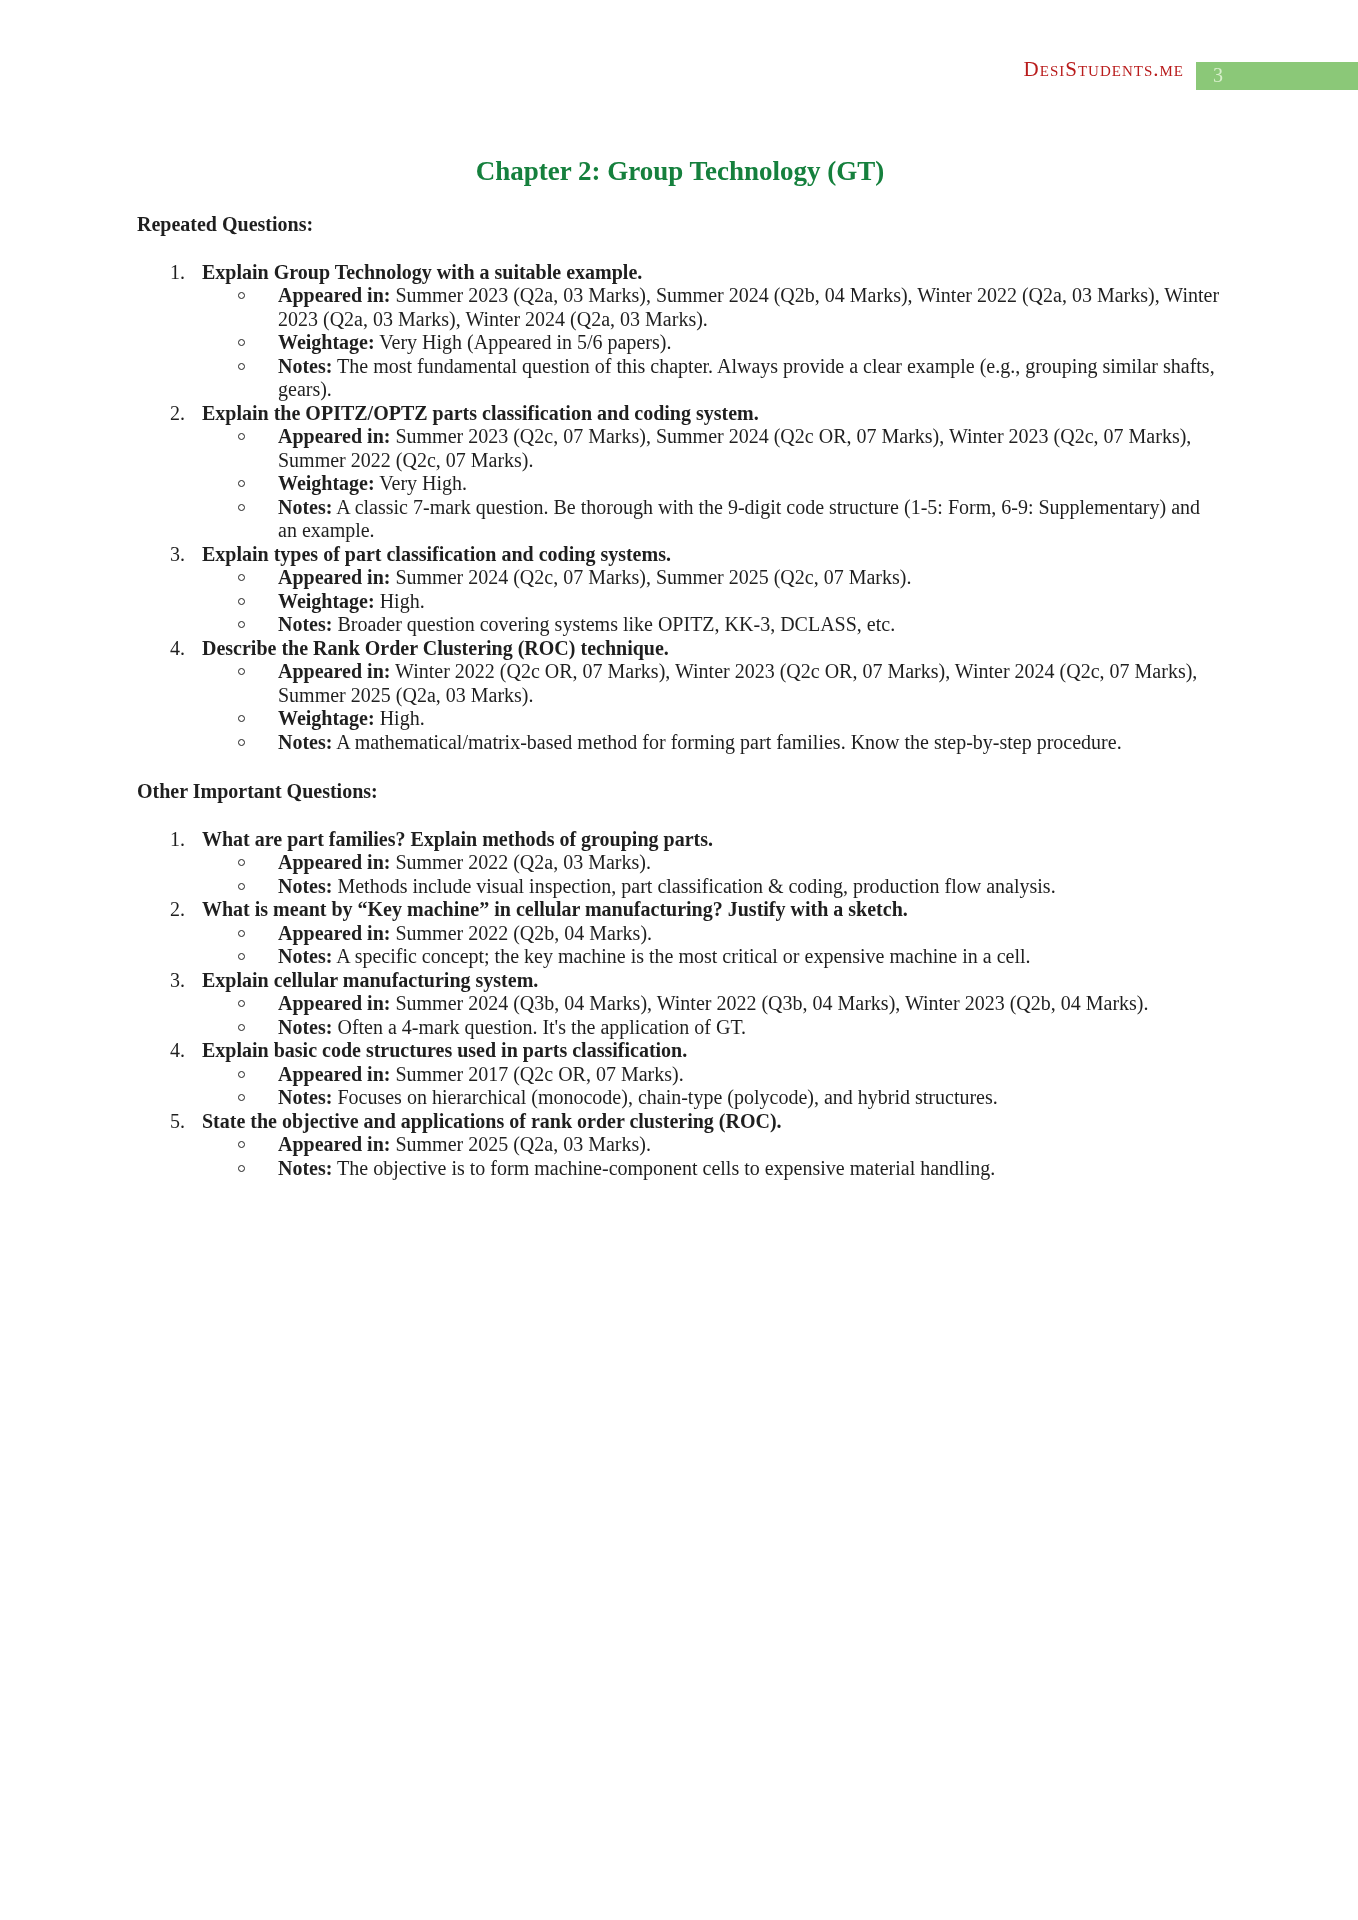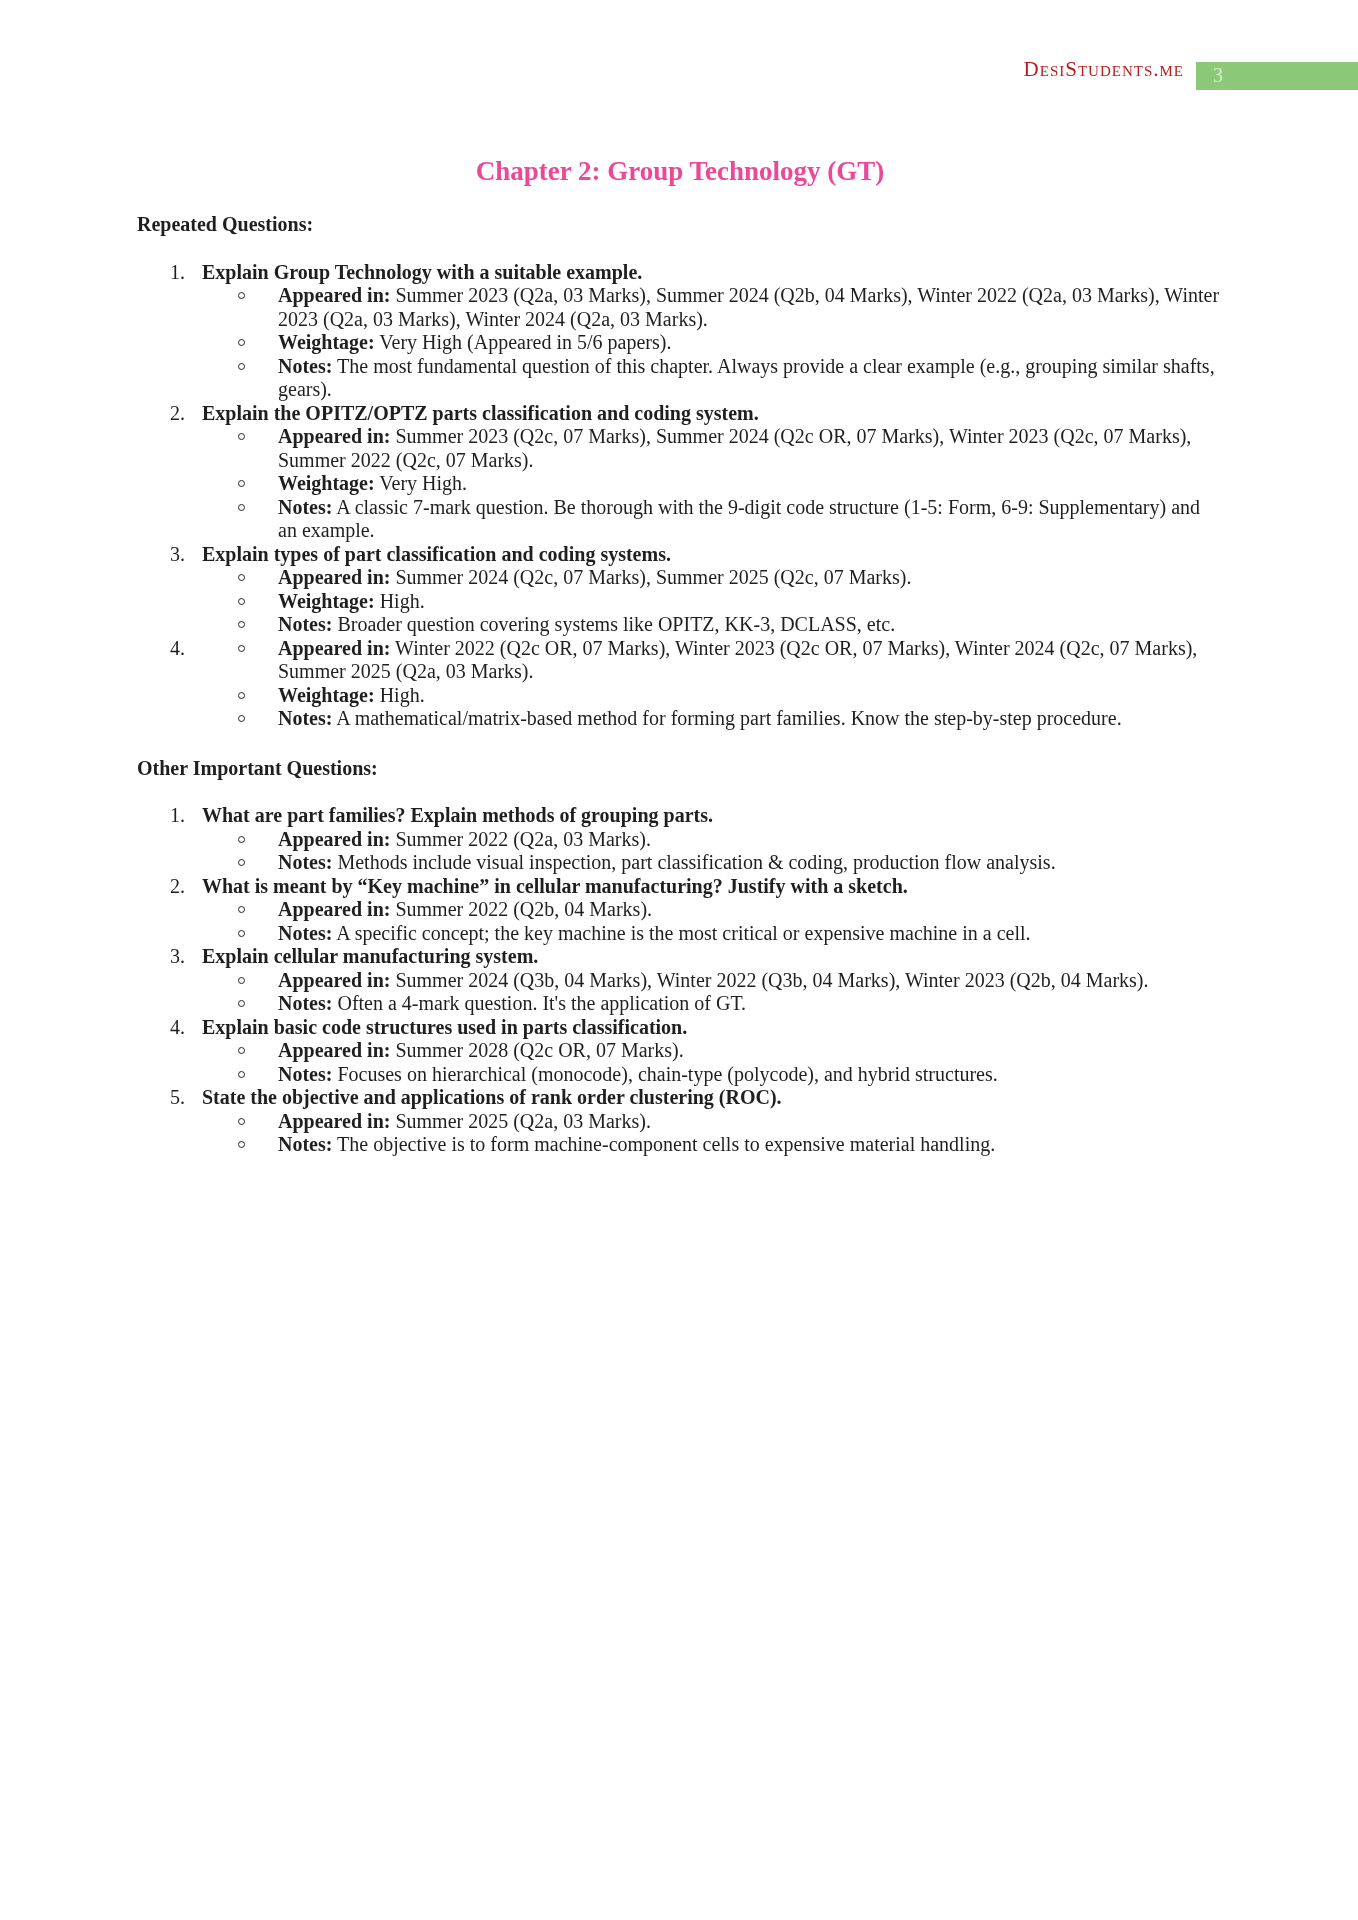--- a/index.html
+++ b/index.html
@@ -49,21 +49,21 @@
     top: 156px;
     left: 137px;
     width: 1086px;
   }
   .doc-title {
     margin: 0 0 27px 0;
     text-align: center;
     font-size: 27px;
     line-height: 30px;
     font-weight: 700;
-    color: #ec4899;
+    color: #15803d;
   }
   .section-heading {
     font-weight: 700;
     margin: 0 0 24px 0;
   }
   .section-heading + .q-list { margin: 0; }
   .q-list { margin: 0 0 0 0; }
   .q-list + .section-heading { margin-top: 26px; }
   .q-row {
     display: flex;
@@ -192,20 +192,21 @@
               <span class="d-bullet-cell">
                 <span class="d-bullet"></span>
               </span>
               <div class="d-text"><b class="d-label">Notes:</b> <span class="d-value">Broader question covering systems like OPITZ, KK-3, DCLASS, etc.</span></div>
             </div>
           </div>
         </div>
         <div class="q-row">
           <span class="q-num">4.</span>
           <div class="q-body">
+            <div class="q-title">Describe the Rank Order Clustering (ROC) technique.</div>
             <div class="d-row">
               <span class="d-bullet-cell">
                 <span class="d-bullet"></span>
               </span>
               <div class="d-text"><b class="d-label">Appeared in:</b> <span class="d-value">Winter 2022 (Q2c OR, 07 Marks), Winter 2023 (Q2c OR, 07 Marks), Winter 2024 (Q2c, 07 Marks), Summer 2025 (Q2a, 03 Marks).</span></div>
             </div>
             <div class="d-row">
               <span class="d-bullet-cell">
                 <span class="d-bullet"></span>
               </span>
@@ -277,21 +278,21 @@
           </div>
         </div>
         <div class="q-row">
           <span class="q-num">4.</span>
           <div class="q-body">
             <div class="q-title">Explain basic code structures used in parts classification.</div>
             <div class="d-row">
               <span class="d-bullet-cell">
                 <span class="d-bullet"></span>
               </span>
-              <div class="d-text"><b class="d-label">Appeared in:</b> <span class="d-value">Summer 2028 (Q2c OR, 07 Marks).</span></div>
+              <div class="d-text"><b class="d-label">Appeared in:</b> <span class="d-value">Summer 2017 (Q2c OR, 07 Marks).</span></div>
             </div>
             <div class="d-row">
               <span class="d-bullet-cell">
                 <span class="d-bullet"></span>
               </span>
               <div class="d-text"><b class="d-label">Notes:</b> <span class="d-value">Focuses on hierarchical (monocode), chain-type (polycode), and hybrid structures.</span></div>
             </div>
           </div>
         </div>
         <div class="q-row">

